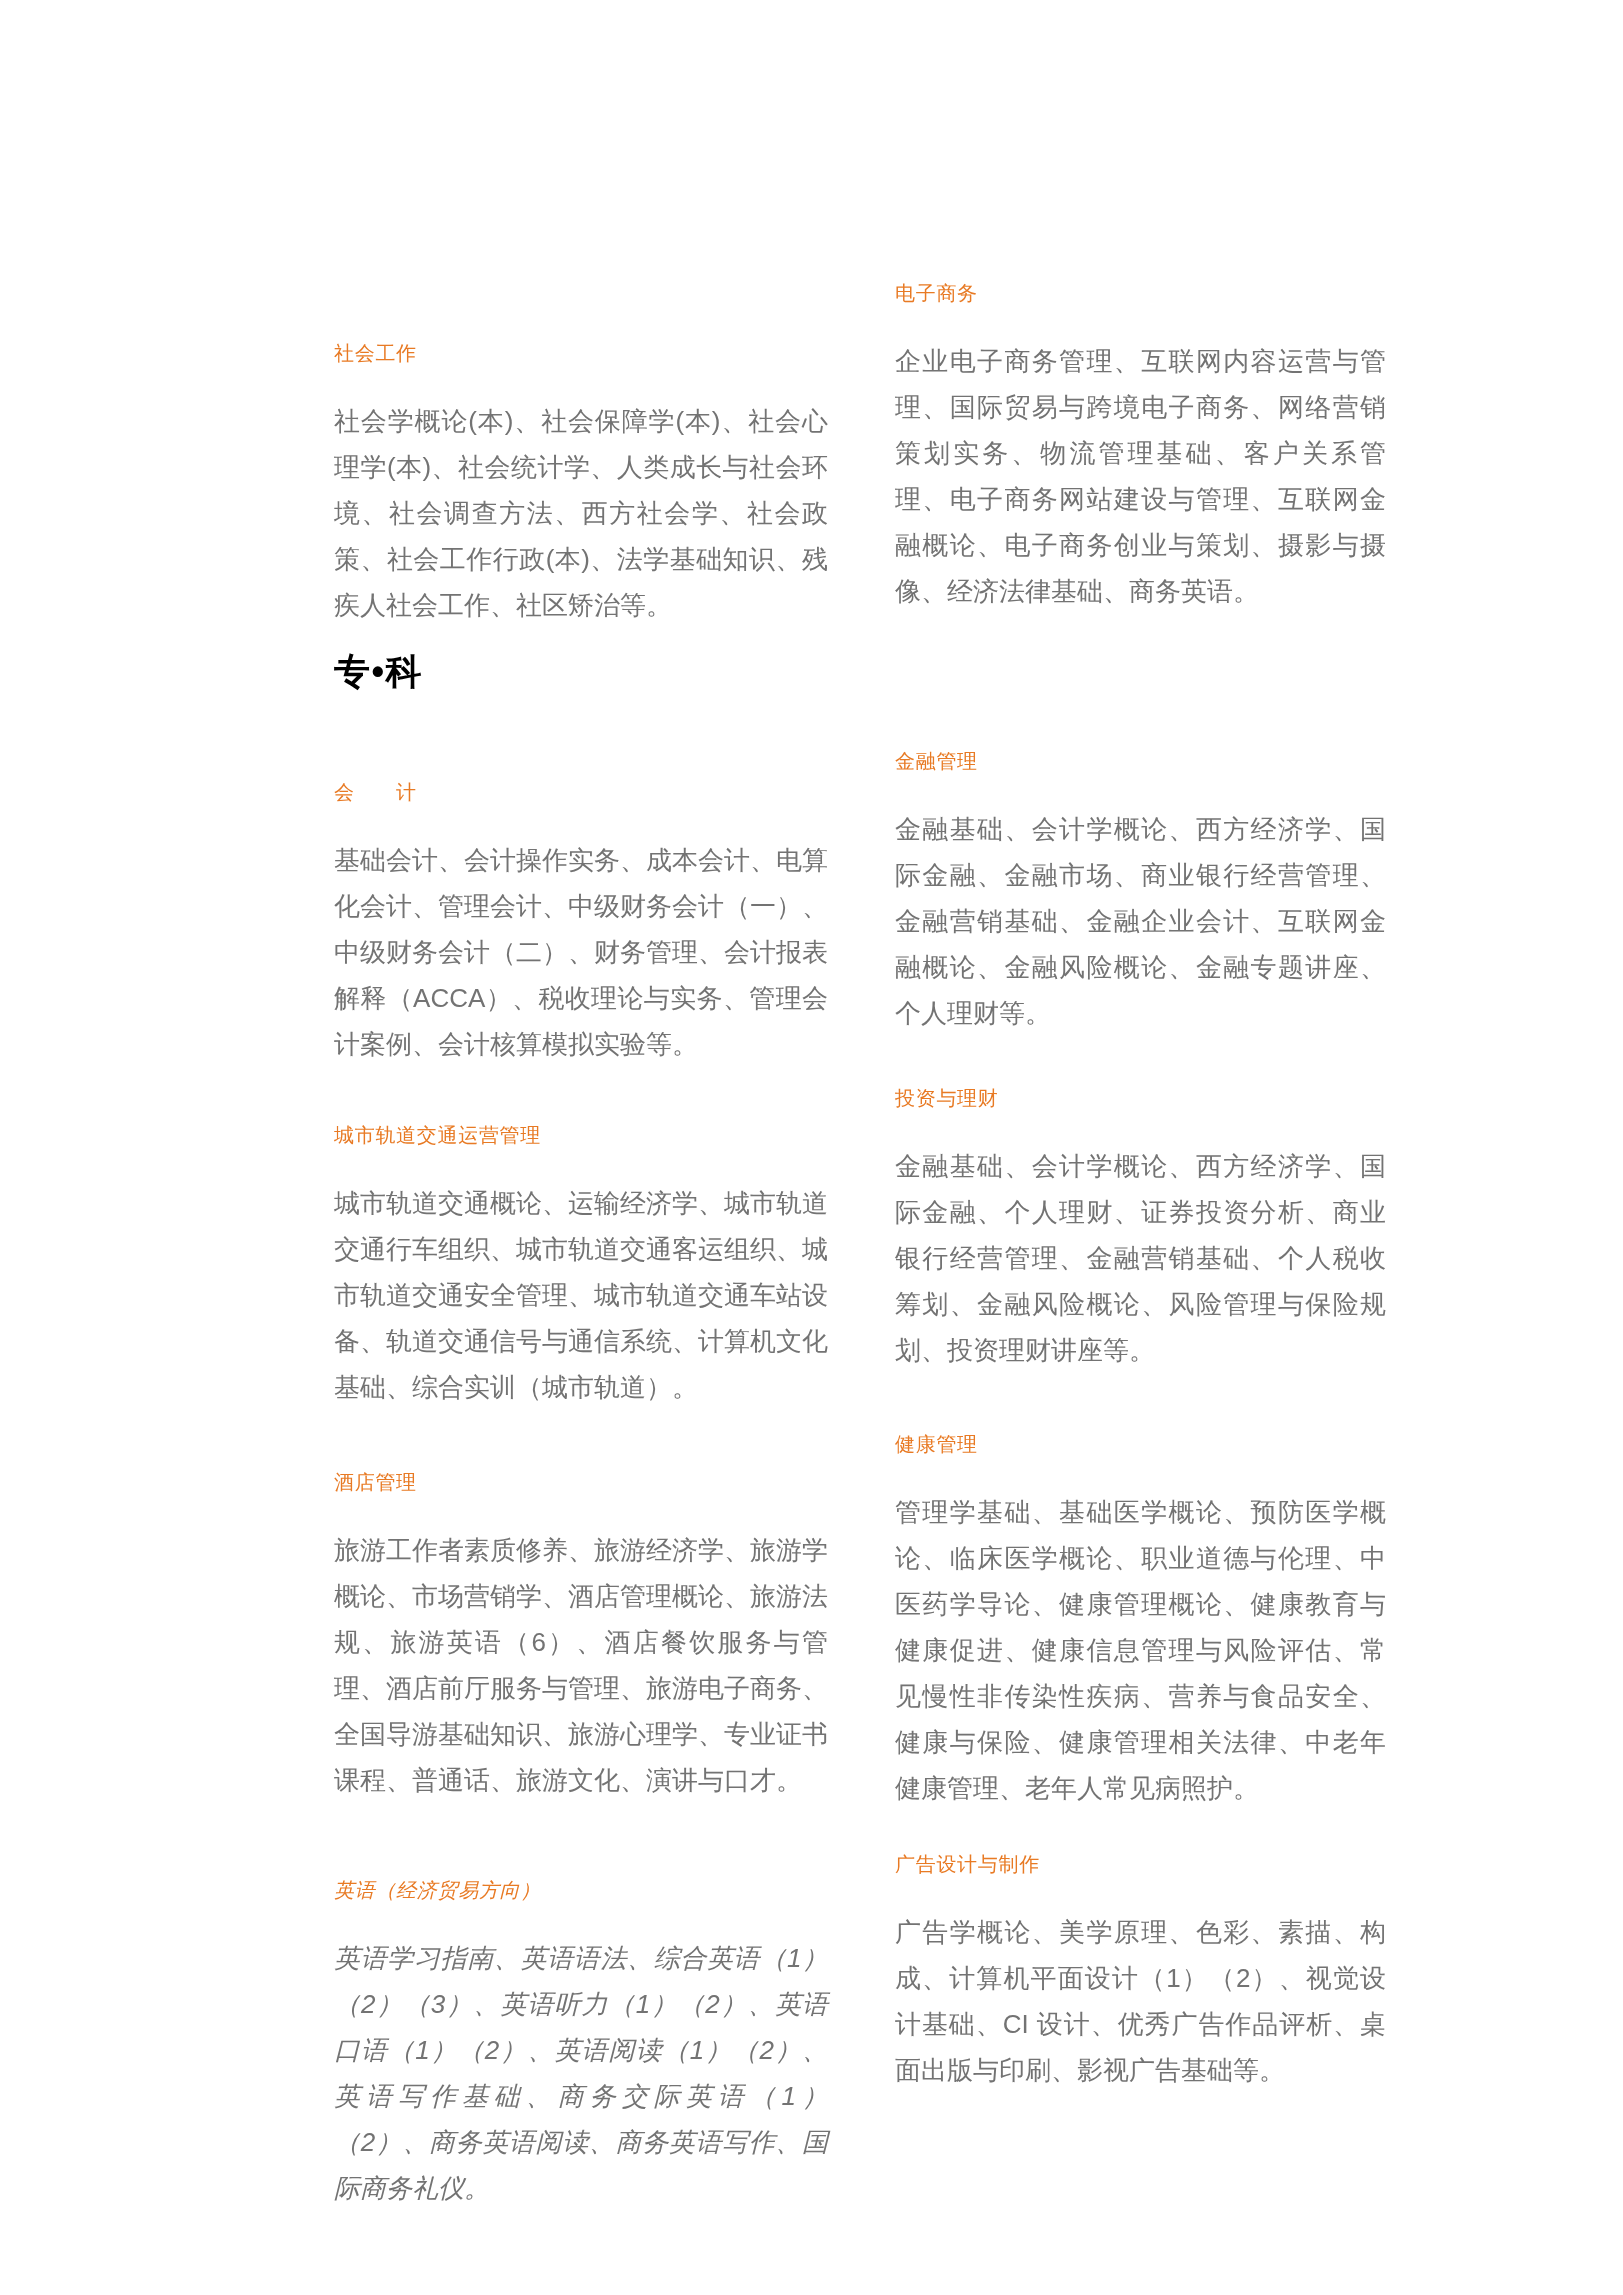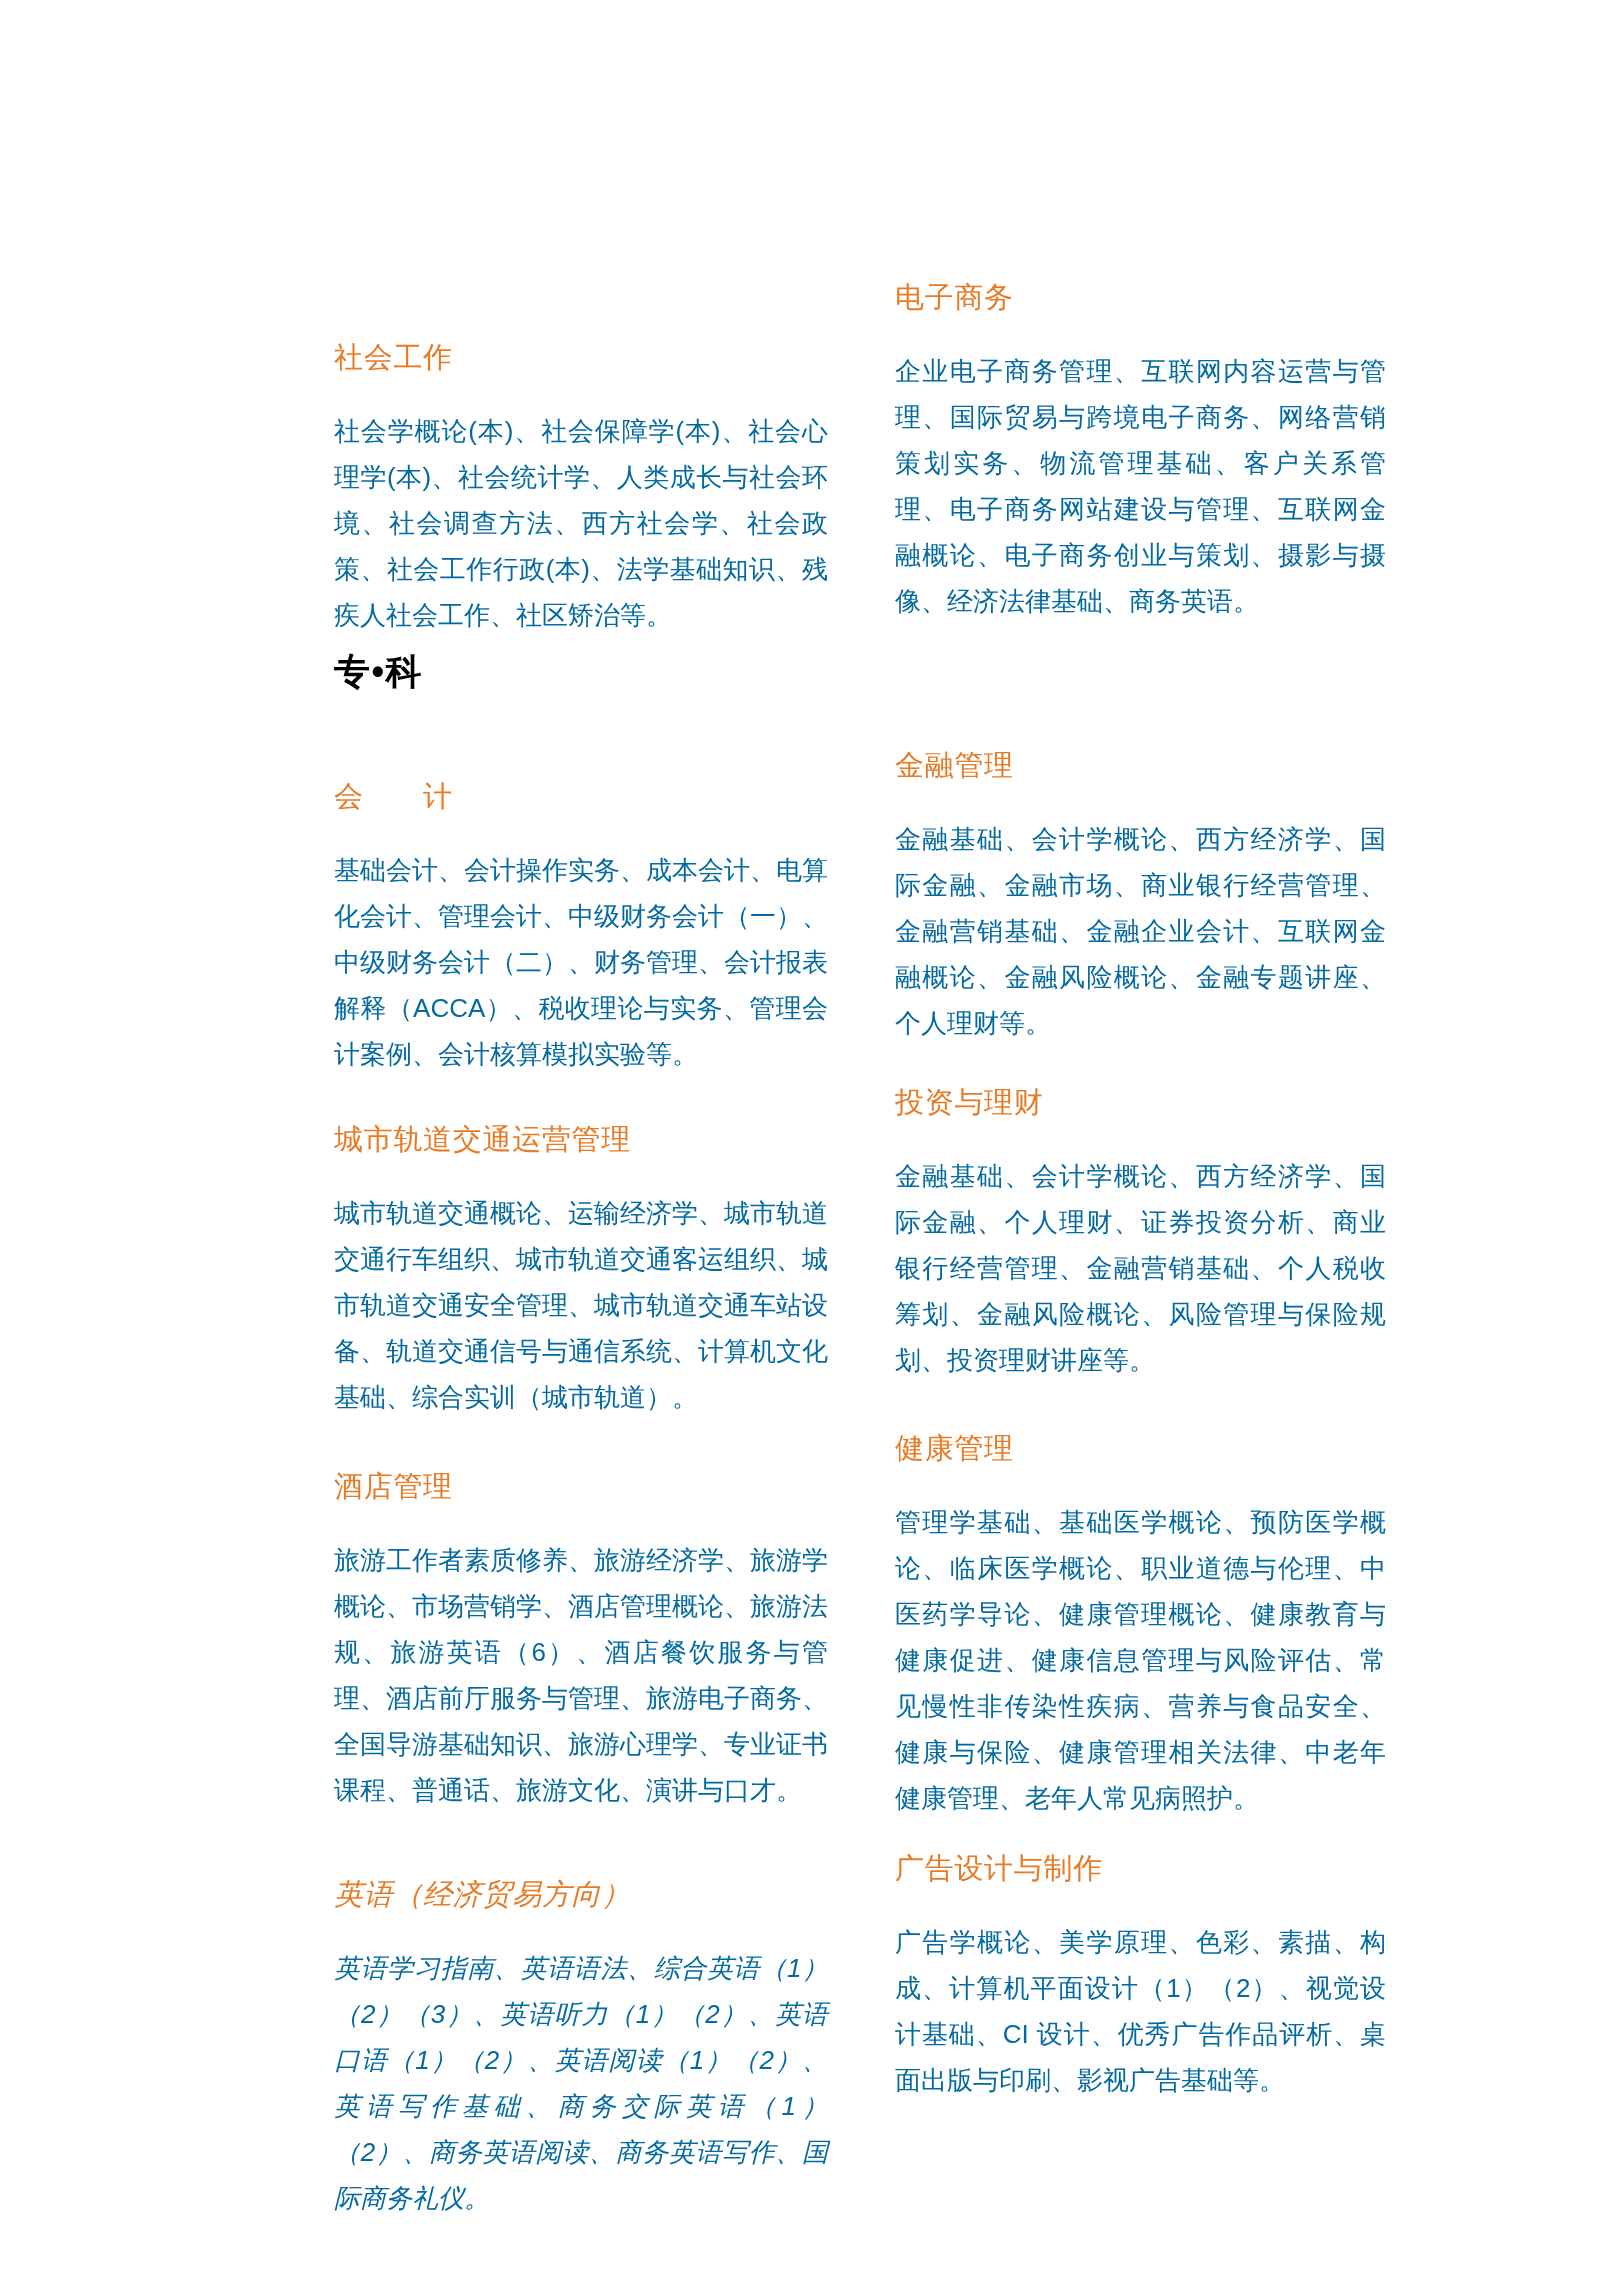--- a/index.html
+++ b/index.html
@@ -14,33 +14,33 @@
     background: #ffffff;
     font-family: "Liberation Sans", sans-serif;
     color: #000000;
     overflow: hidden;
   }
   .major {
     position: absolute;
   }
   .major h2 {
     margin: 0 0 34px 0;
-    font-size: 29px;
+    font-size: 20px;
     line-height: 1.1;
     font-weight: 400;
     color: #E87A24;
     letter-spacing: 0.7px;
   }
   .major p {
     margin: 0;
     font-size: 26px;
     line-height: 46px;
     text-align: justify;
     text-align-last: left;
-    color: #0369a1;
+    color: #737373;
   }
   .col-left  { left: 334px;  width: 494px; margin-top: 28px; }
   .col-right { left: 895px; width: 491px; }
 
   .divider {
     position: absolute;
     left: 334px;
     top: 648px;
     width: 1052px;
     text-align: left;

